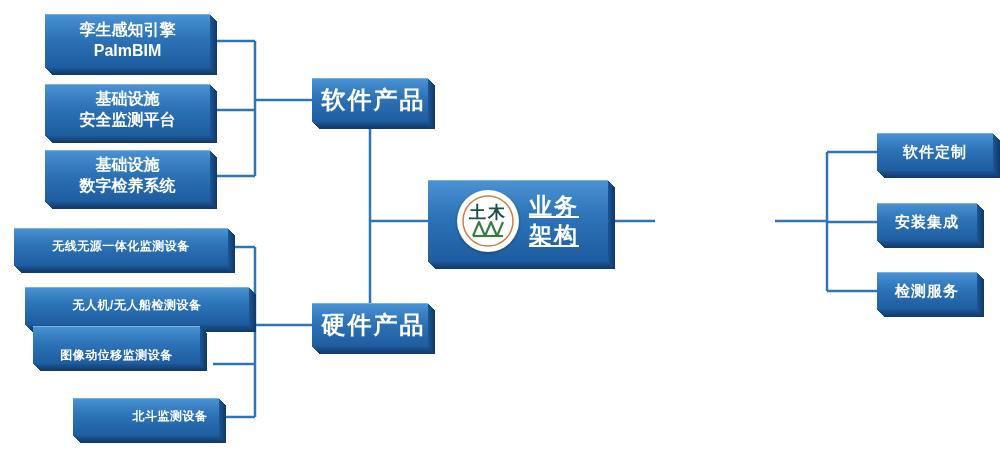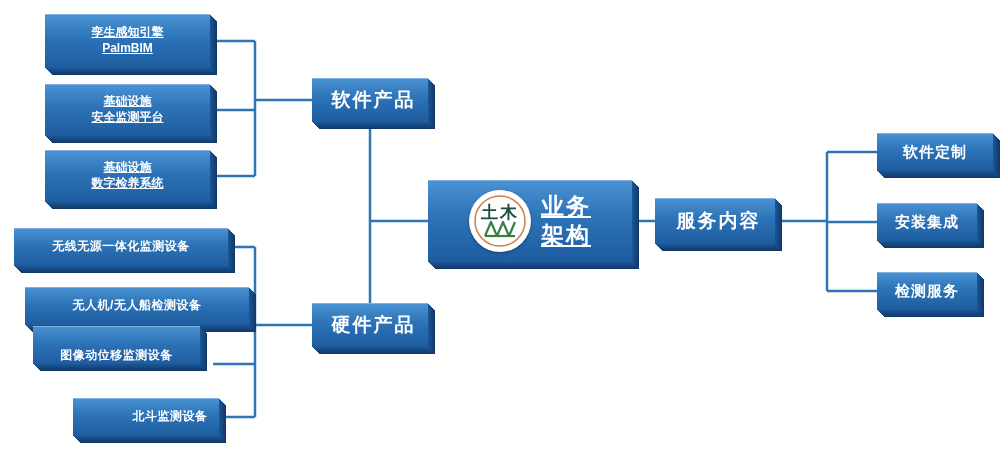--- a/index.html
+++ b/index.html
@@ -34,24 +34,24 @@
       3px 3px 0 #174b85,
       4px 4px 0 #16477e,
       5px 5px 0 #144277,
       6px 6px 0 #133e70,
       7px 7px 0 #113a69;
   }
   .node-label{
     white-space:pre-line;
     line-height:1.3;
   }
-  .leaf-soft{font-size:12px;text-decoration:underline;}
+  .leaf-soft{font-size:16px;}
   .leaf-hard{font-size:12px;letter-spacing:.5px;}
   .leaf-svc{font-size:15px;letter-spacing:1px;}
-  .mid{font-size:19px;letter-spacing:2px;padding-left:7px;}
+  .mid{font-size:24px;letter-spacing:2px;padding-left:7px;}
   .root{
     gap:10px;
     font-size:23px;
     letter-spacing:2px;
   }
   .root .node-label{line-height:1.25;text-align:right;text-decoration:underline;}
   .logo-circle{
     width:62px;
     height:62px;
     border-radius:50%;
@@ -124,36 +124,33 @@
     <div class="node-label">图像动位移监测设备</div>
   </div>
   <div class="node leaf-hard" style="left:73px;top:398px;width:146px;height:38px;padding-left:48px;">
     <div class="node-label">北斗监测设备</div>
   </div>
 
   <div class="node mid" style="left:312px;top:303px;width:116px;height:44px;">
     <div class="node-label">硬件产品</div>
   </div>
 
-  <div class="node root" style="left:428px;top:180px;width:204px;height:82px;">
+  <div class="node root" style="left:428px;top:180px;width:180px;height:82px;">
     <div class="logo-circle">
       <svg width="54" height="54" viewBox="0 0 54 54">
         <circle cx="27" cy="27" r="25" fill="#ffffff" stroke="#c87d4a" stroke-width="1.5"></circle>
         <text x="27" y="24" text-anchor="middle" font-size="17" font-weight="bold" fill="#1d4f46" font-family="'Liberation Sans',sans-serif">土木</text>
         <path d="M12,42 L18,28 L24,42 M24,42 L30,28 L36,42 M36,42 L42,28" stroke="#3a7d44" stroke-width="2.2" fill="none" stroke-linejoin="round"></path>
         <path d="M12,42 L42,42" stroke="#3a7d44" stroke-width="2.2"></path>
       </svg>
     </div>
     <div class="node-label">业务
 架构</div>
   </div>
 
-  <div class="node mid" style="left:655px;top:198px;width:120px;height:46px;">
-    <div class="node-label">服务内容</div>
-  </div>
 
   <div class="node leaf-svc" style="left:877px;top:133px;width:116px;height:38px;">
     <div class="node-label">软件定制</div>
   </div>
   <div class="node leaf-svc" style="left:877px;top:203px;width:100px;height:38px;">
     <div class="node-label">安装集成</div>
   </div>
   <div class="node leaf-svc" style="left:877px;top:272px;width:100px;height:38px;">
     <div class="node-label">检测服务</div>
   </div>

